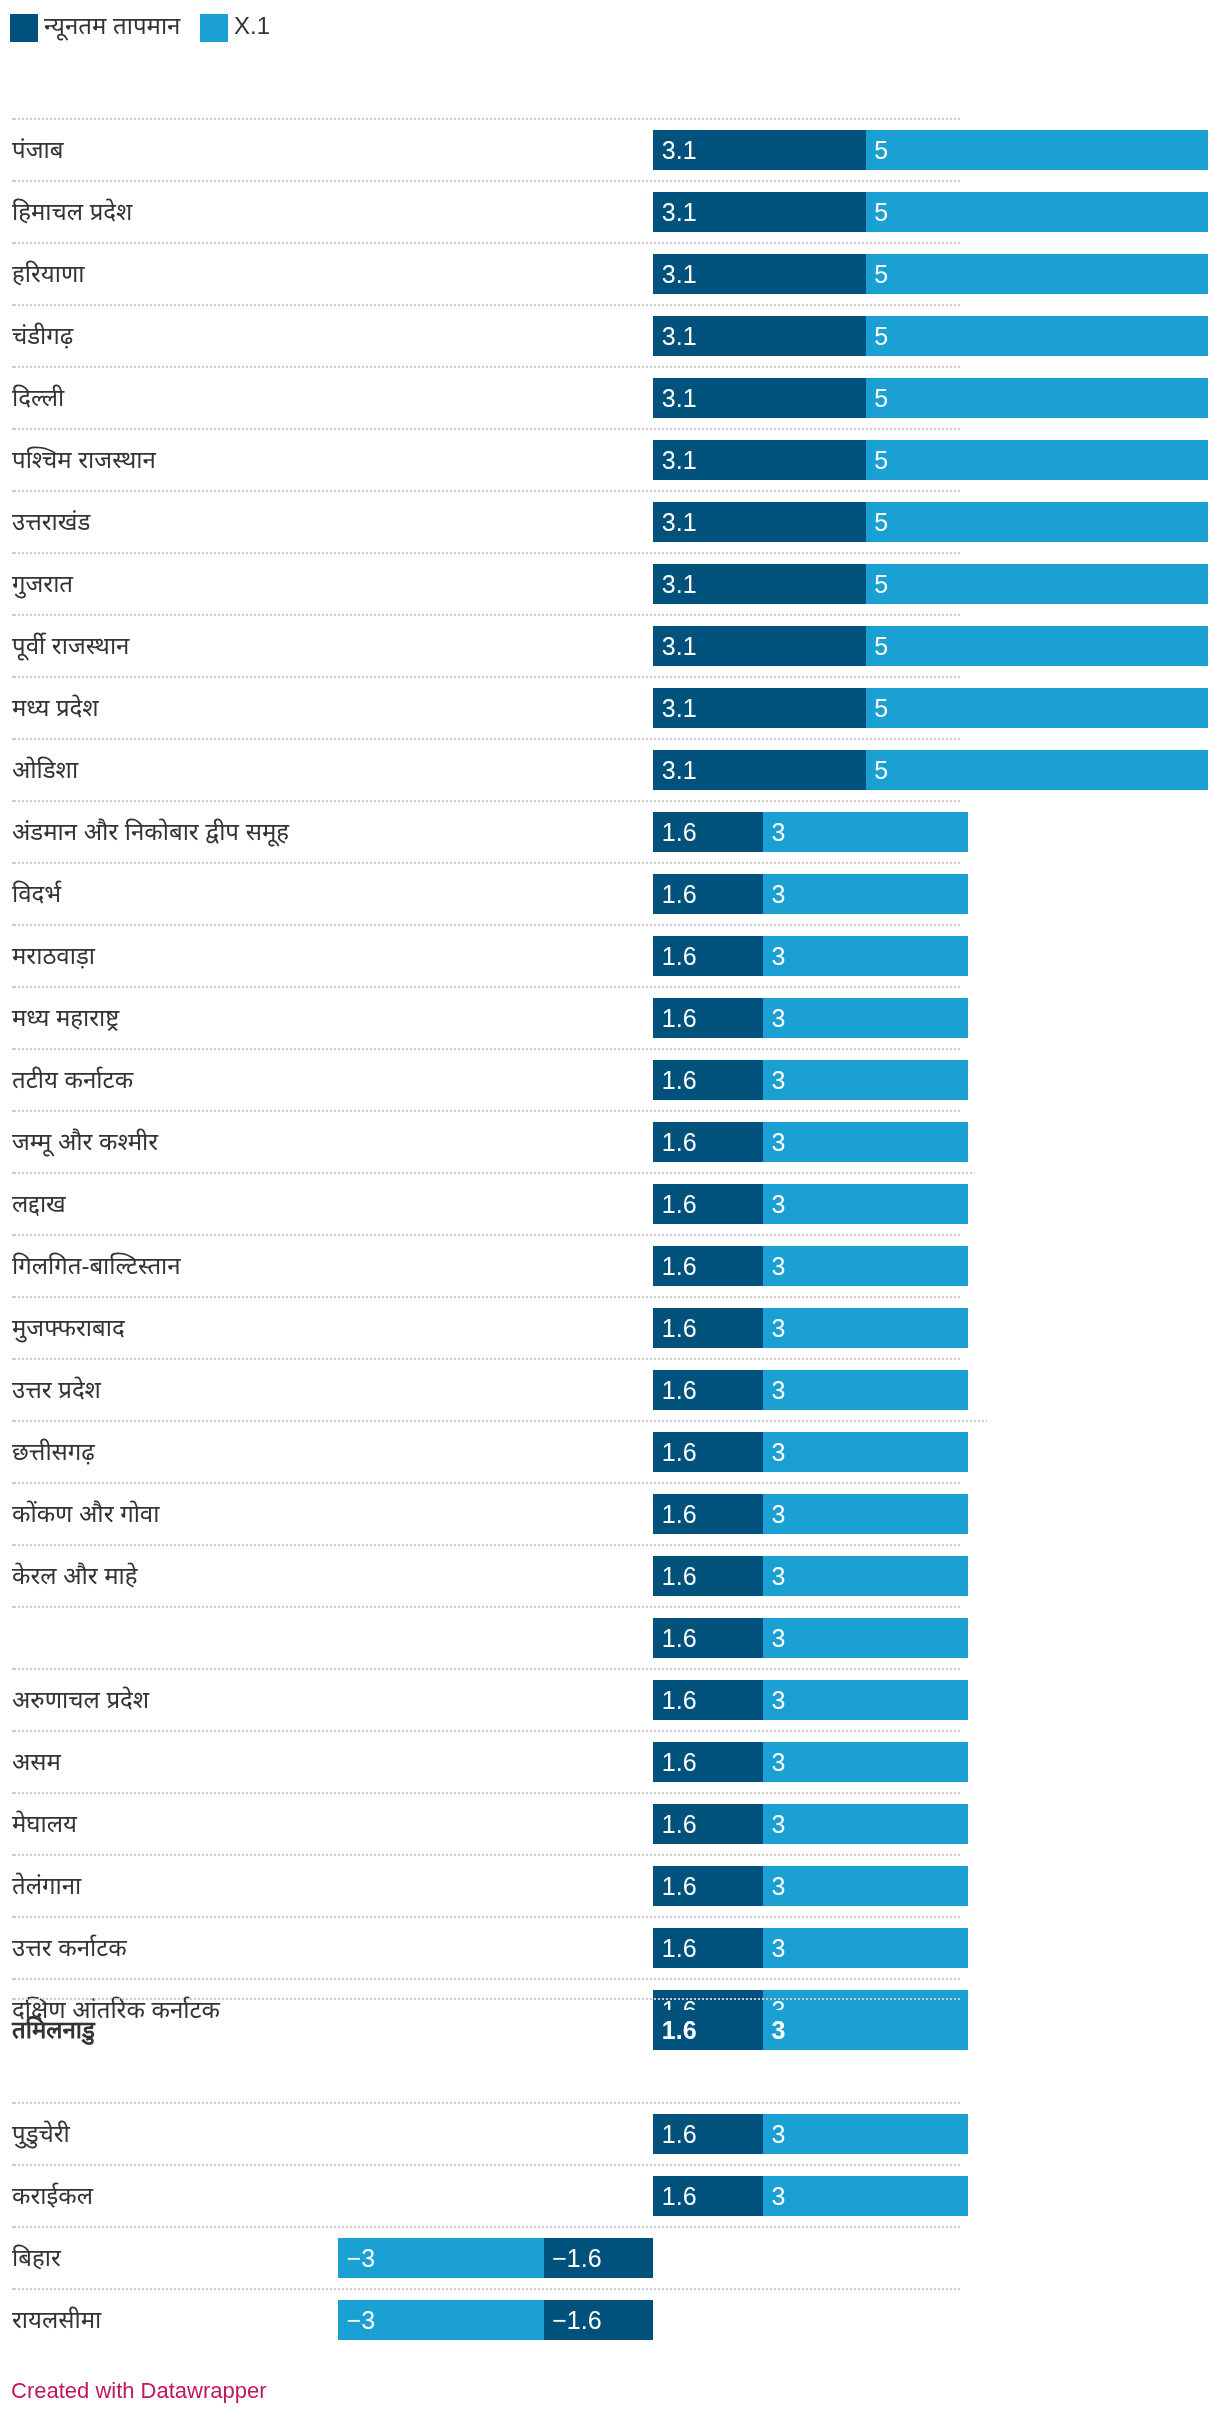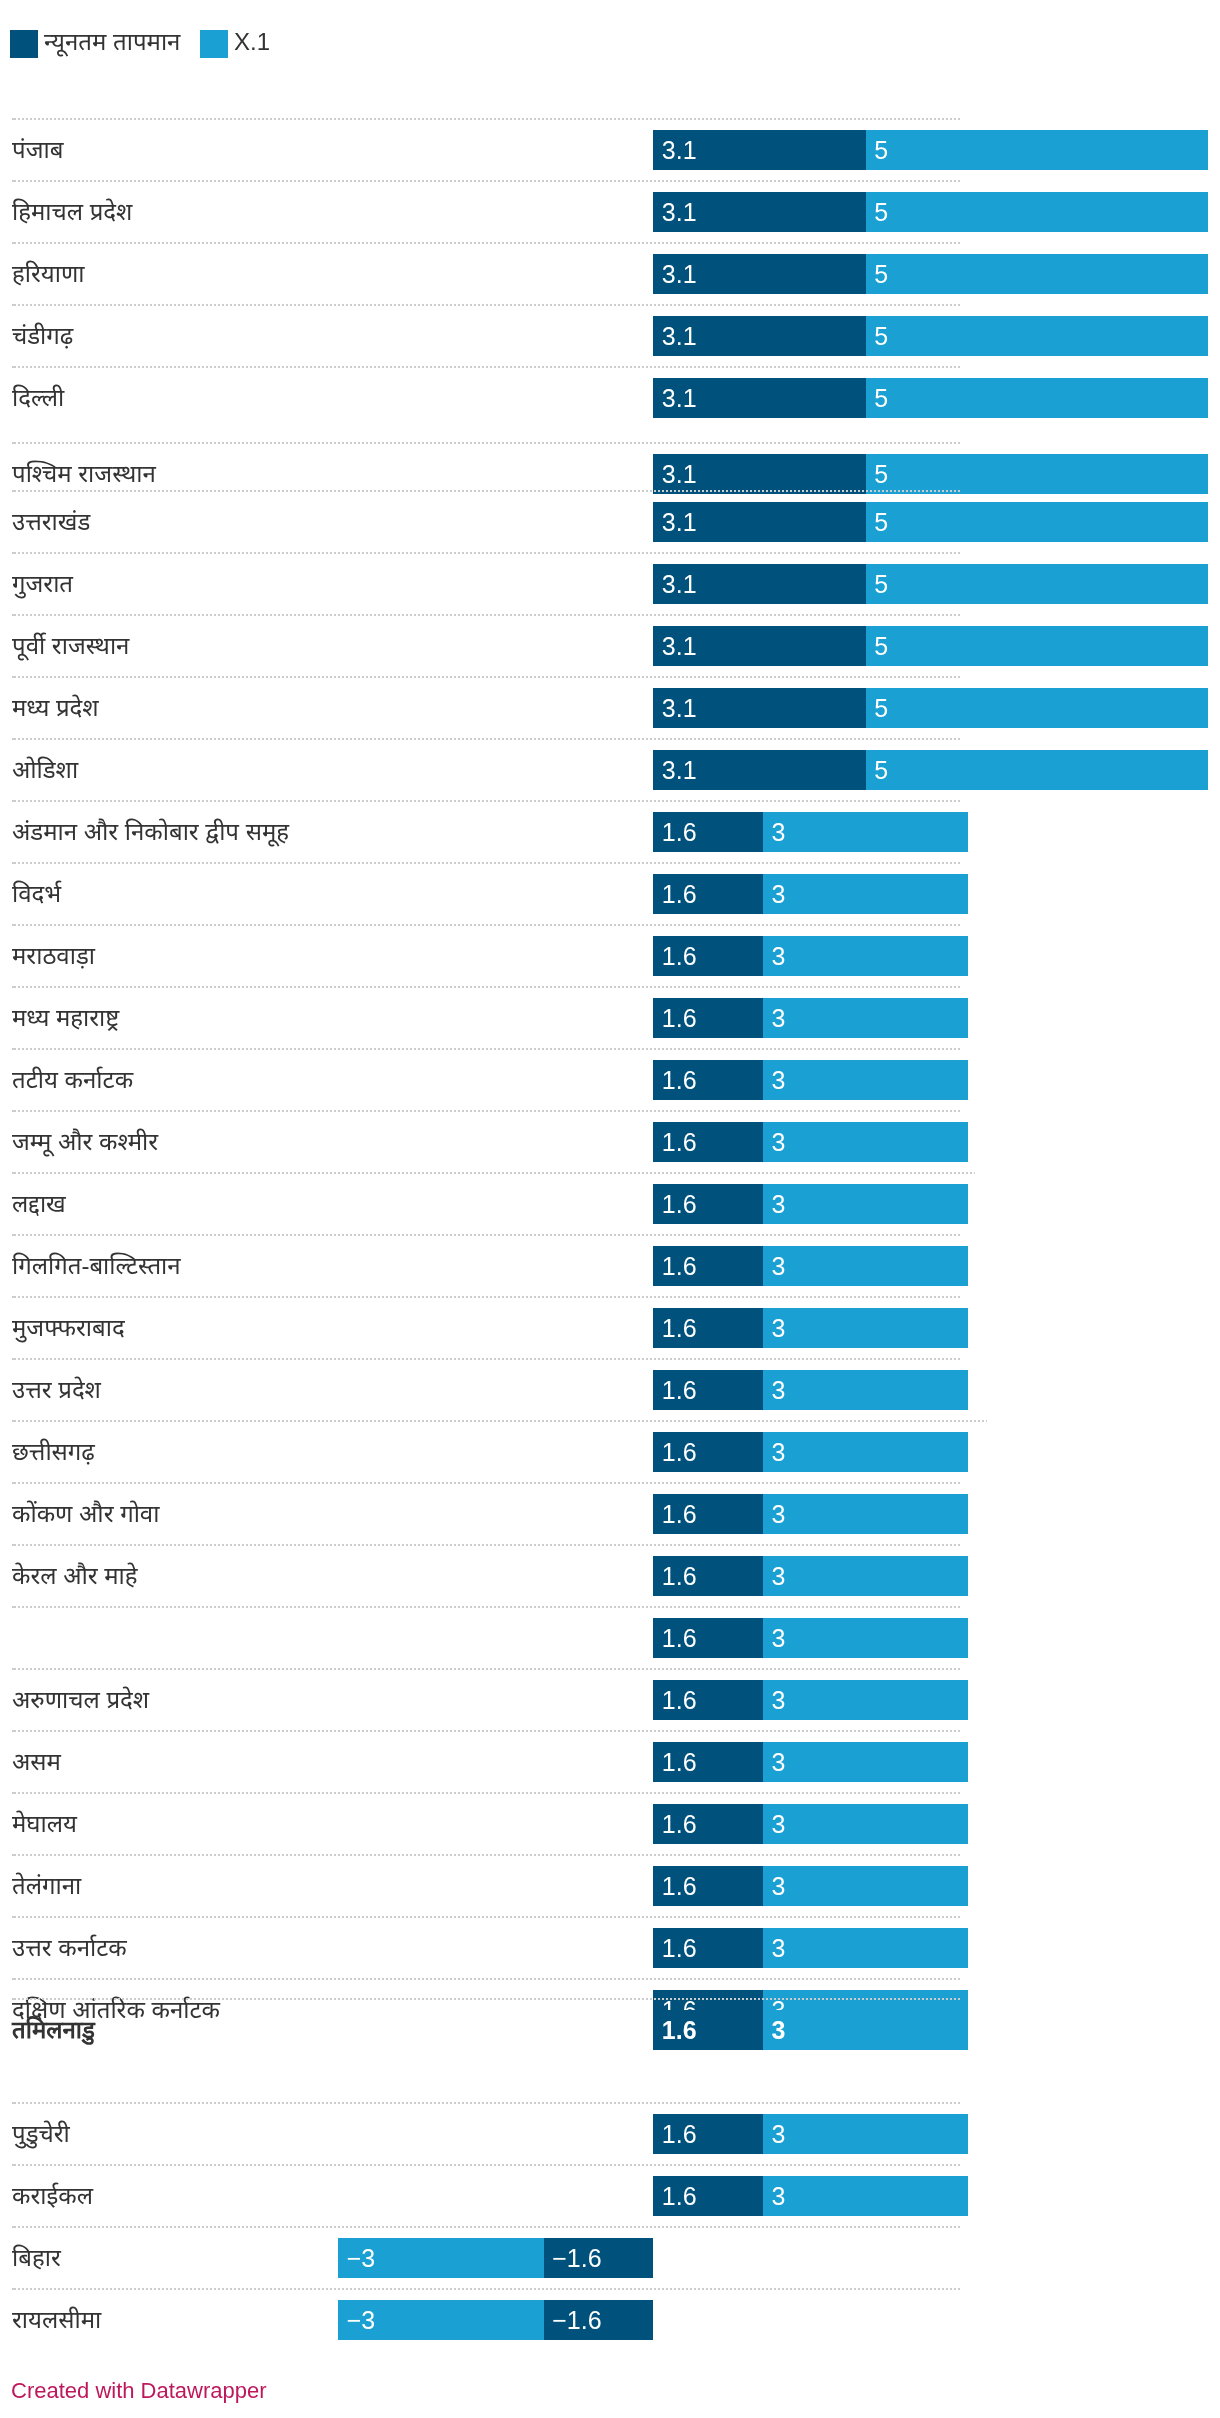--- a/index.html
+++ b/index.html
@@ -7,21 +7,21 @@
   body {
     width:1220px; height:2418px;
     font-family:"Liberation Sans", sans-serif;
     color:#333333;
     overflow:hidden;
   }
   
   #chart { position:relative; width:1220px; height:2418px; transform:translateZ(0); }
 
   
-  .legend      { position:absolute; left:0; top:14px; height:28px; width:1020px;margin-top:16px; }
+  .legend      { position:absolute; left:0; top:14px; height:28px; width:1020px; }
   .legend-item { position:absolute; top:0; height:28px;
                  display:flex; align-items:center; }
   .legend-item:nth-of-type(1) { left:10px; }
   .legend-item:nth-of-type(2) { left:200px; }
   .legend-swatch { width:28px; height:28px; flex:none; }
   .legend-label  { position:relative; top:-2px; font-size:24px; line-height:28px;
                    color:#333333; margin-left:6px; white-space:nowrap; }
 
   
   .row      { position:absolute; left:0; width:972px; height:62px; }
@@ -103,21 +103,21 @@
       <div class="row" style="top: 367px;">
         <div class="rowline"></div>
         <div class="rowlabel">दिल्ली</div>
         <div class="seg" style="left: 653.3px; width: 212.35px; background: rgb(0, 82, 124);">
           <span class="seg-label">3.1</span>
         </div>
         <div class="seg" style="left: 865.65px; width: 342.5px; background: rgb(26, 160, 210);">
           <span class="seg-label">5</span>
         </div>
       </div>
-      <div class="row" style="top: 443px;">
+      <div class="row" style="top: 429px;">
         <div class="rowline"></div>
         <div class="rowlabel">पश्चिम राजस्थान</div>
         <div class="seg" style="left: 653.3px; width: 212.35px; background: rgb(0, 82, 124);">
           <span class="seg-label">3.1</span>
         </div>
         <div class="seg" style="left: 865.65px; width: 342.5px; background: rgb(26, 160, 210);">
           <span class="seg-label">5</span>
         </div>
       </div>
       <div class="row" style="top: 491px;">

